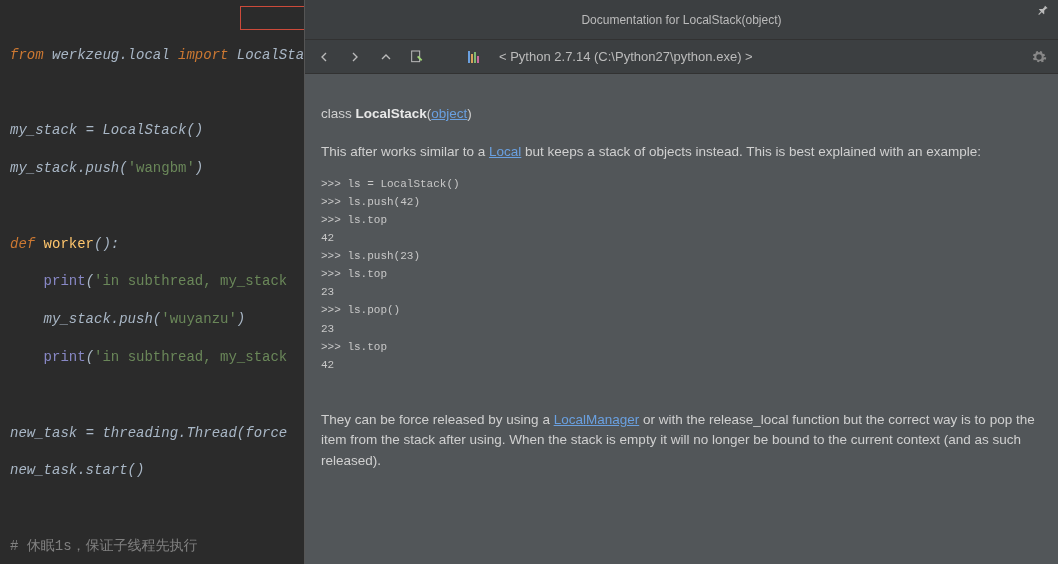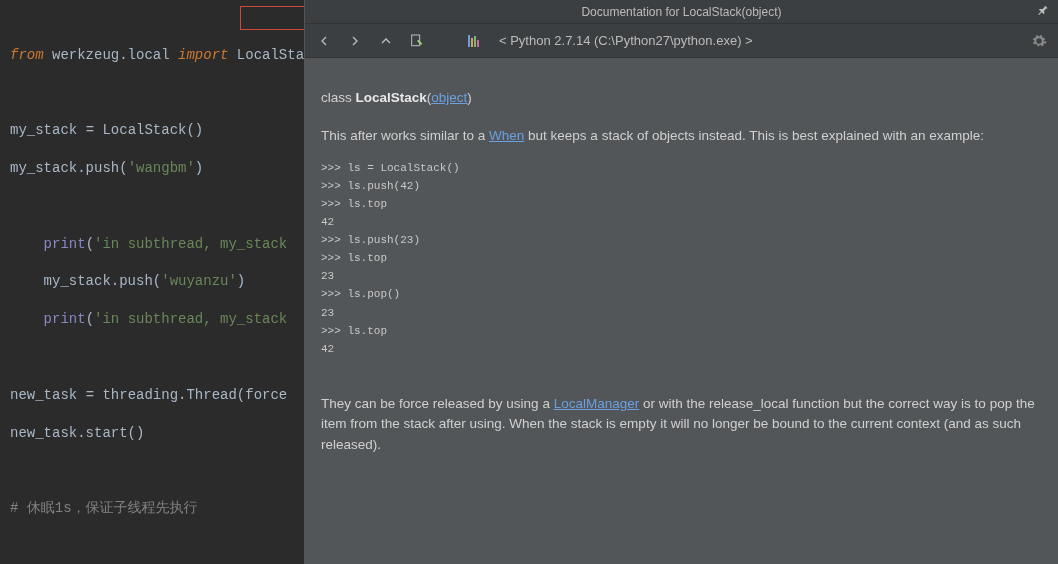--- a/index.html
+++ b/index.html
@@ -27,39 +27,39 @@
       white-space: pre;
       overflow: hidden;
       position: relative;
     }
     .editor-pane .hl-box {
       position: absolute;
       border: 1px solid #cc4a3a;
       pointer-events: none;
     }
     .kw { color: #cc7832; font-style: italic; }
-    .plain { color: #a9b7c6; }
+    .plain { color: #a9b7c6; font-style: italic; }
     .str { color: #6a8759; }
     .comment { color: #808080; }
     .fn { color: #ffc66d; }
     .builtin { color: #8888c6; }
 
     .doc-pane {
       flex: 1;
       height: 100%;
       background: #3c3f41;
       display: flex;
       flex-direction: column;
       border-left: 1px solid #555;
     }
     .doc-title-bar {
       background: #3c3f41;
       color: #bbbbbb;
       font-size: 12px;
-      height: 24px;
+      height: 40px;
       display: flex;
       align-items: center;
       justify-content: center;
       position: relative;
       border-bottom: 1px solid #323232;
     }
     .doc-title-bar .pin {
       position: absolute;
       right: 8px;
       top: 4px;
@@ -122,20 +122,21 @@
 
 <div class="container">
 
   <div class="editor-pane">
     <div class="hl-box" style="left: 240px; top: 6px; width: 108px; height: 24px;"></div>
 <div><span class="kw">from</span><span class="plain"> werkzeug.local </span><span class="kw">import</span><span class="plain"> LocalStack</span></div>
 <div>&nbsp;</div>
 <div><span class="plain">my_stack </span><span class="plain">= </span><span class="plain">LocalStack()</span></div>
 <div><span class="plain">my_stack.push(</span><span class="str">'wangbm'</span><span class="plain">)</span></div>
 <div>&nbsp;</div>
+<div><span class="kw">def </span><span class="fn">worker</span><span class="plain">():</span></div>
 <div><span>    </span><span class="builtin">print</span><span class="plain">(</span><span class="str">'in subthread, my_stack</span></div>
 <div><span>    </span><span class="plain">my_stack.push(</span><span class="str">'wuyanzu'</span><span class="plain">)</span></div>
 <div><span>    </span><span class="builtin">print</span><span class="plain">(</span><span class="str">'in subthread, my_stack</span></div>
 <div>&nbsp;</div>
 <div><span class="plain">new_task </span><span class="plain">= </span><span class="plain">threading.Thread(</span><span class="plain">force</span></div>
 <div><span class="plain">new_task.start()</span></div>
 <div>&nbsp;</div>
 <div><span class="comment"># 休眠1s，保证子线程先执行</span></div>
 
 
@@ -188,21 +189,21 @@
         <svg width="16" height="16" viewBox="0 0 24 24" fill="#888">
             <path d="M12 8a4 4 0 100 8 4 4 0 000-8zm9 4l2 1-1 3-2-.5a8 8 0 01-1.5 1.5l.5 2-3 1-1-2h-2l-1 2-3-1 .5-2A8 8 0 016 16.5L4 17l-1-3 2-1v-2l-2-1 1-3 2 .5A8 8 0 017.5 6L7 4l3-1 1 2h2l1-2 3 1-.5 2A8 8 0 0118 7.5l2-.5 1 3-2 1v2z"></path>
           </svg>
       </span>
     </div>
     <div class="doc-content">
       <div class="class-line">
         <span>class </span><span class="bold">LocalStack</span><span>(</span><a href="#">object</a><span>)</span>
       </div>
       <div class="desc">
-        <span>This after works similar to a </span><a href="#">When</a><span> but keeps a stack of objects instead. This is best explained with an example:</span>
+        <span>This after works similar to a </span><a href="#">Local</a><span> but keeps a stack of objects instead. This is best explained with an example:</span>
       </div>
       <pre>&gt;&gt;&gt; ls = LocalStack()
 &gt;&gt;&gt; ls.push(42)
 &gt;&gt;&gt; ls.top
 42
 &gt;&gt;&gt; ls.push(23)
 &gt;&gt;&gt; ls.top
 23
 &gt;&gt;&gt; ls.pop()
 23

